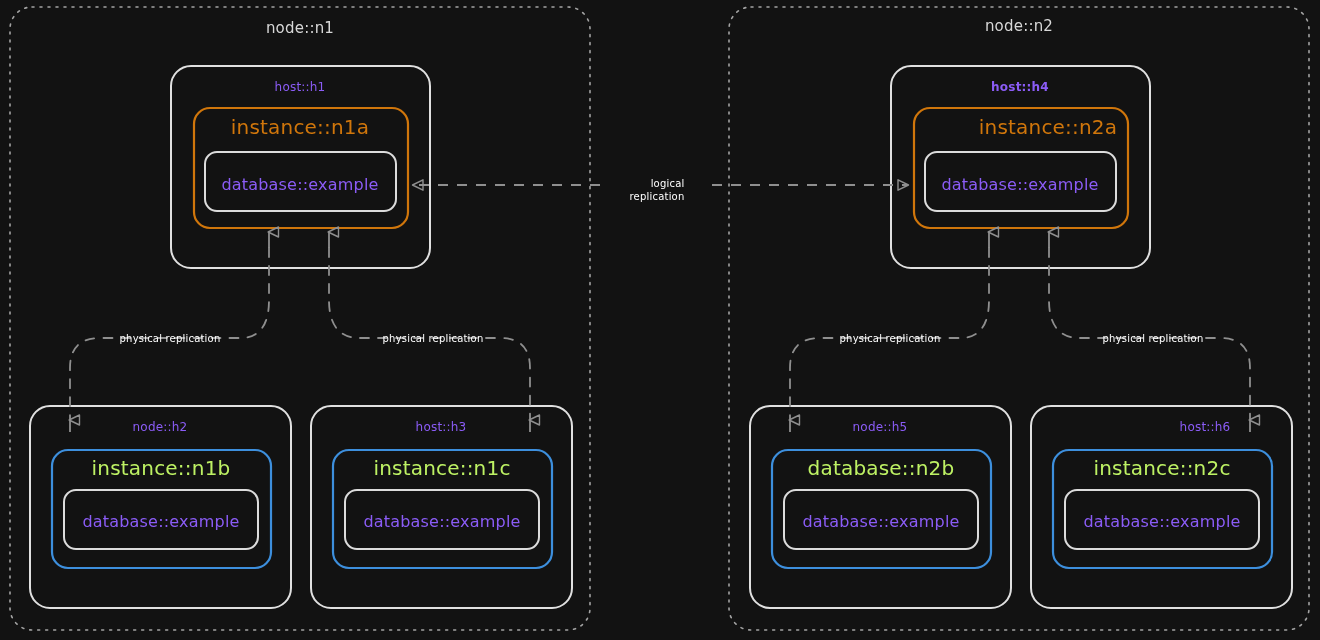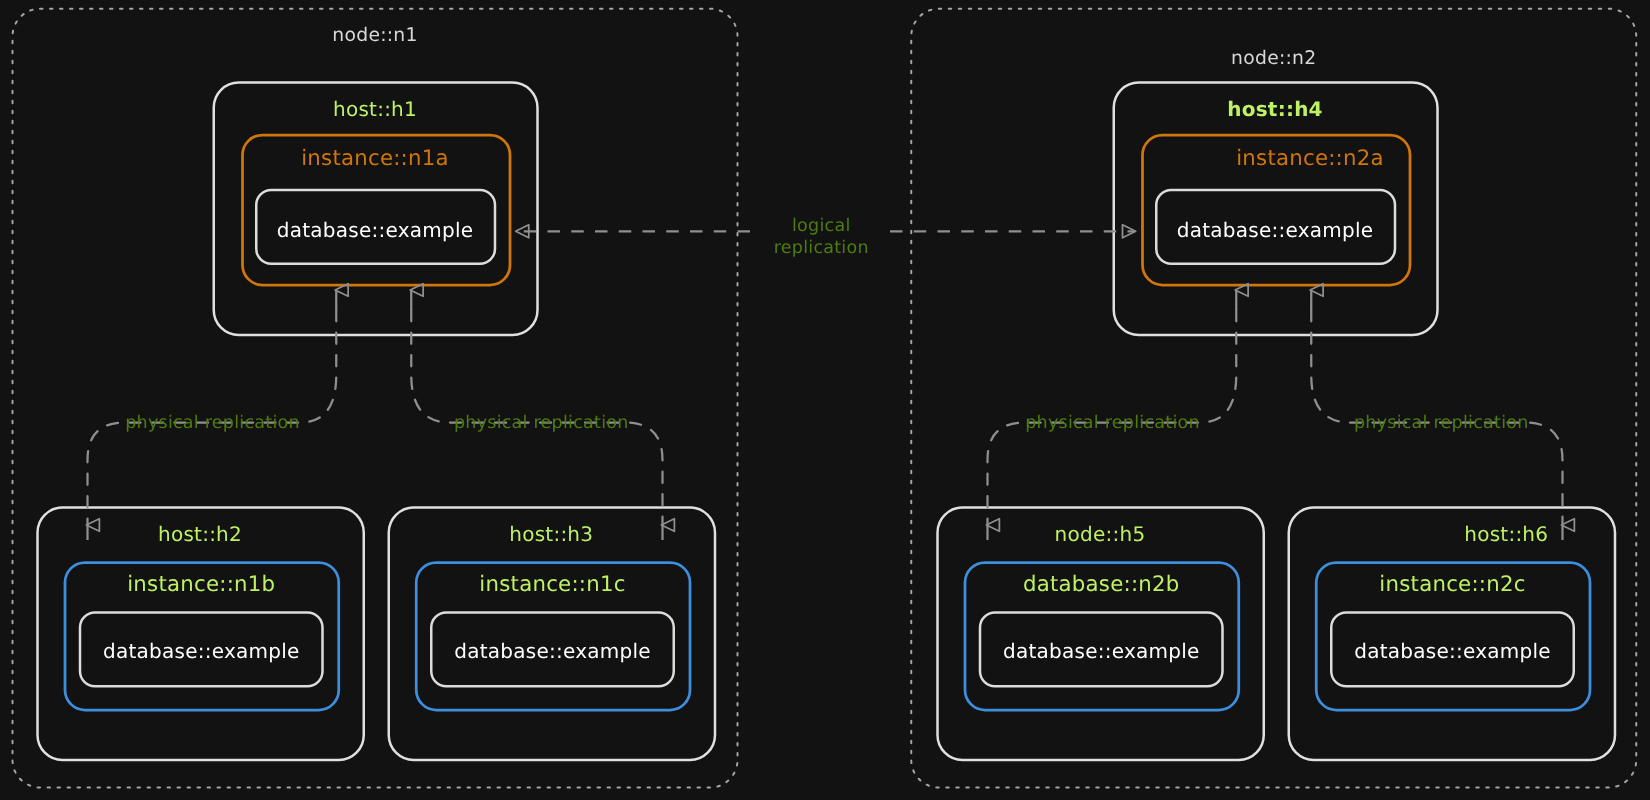--- a/index.html
+++ b/index.html
@@ -3,26 +3,26 @@
 <meta charset="utf-8">
 <style>
   html,body{margin:0;padding:0;background:#121212;}
   body{width:1320px;height:640px;overflow:hidden;
        font-family:"DejaVu Sans","Liberation Sans",sans-serif;}
   #stage{position:relative;width:1320px;height:498px;background:#121212;}
   svg#diagram{position:absolute;inset:0;width:1320px;height:640px;}
   .lbl{position:absolute;white-space:nowrap;font-family:"DejaVu Sans","Liberation Sans",sans-serif;
        transform:translate(-50%,-50%);pointer-events:none;letter-spacing:.2px;}
   .node-label{font-size:15px;color:#d8d8d8;}
-  .host-label{font-size:16px;color:#bef264;}
-  .inst-label{font-size:17px;}
+  .host-label{font-size:12px;color:#8b5cf6;}
+  .inst-label{font-size:20px;}
   .inst-orange{color:#d0760b;}
   .inst-blue{color:#bef264;}
-  .db-label{font-size:16px;color:#ffffff;}
-  .edge-label{font-size:14px;color:#4d7c0f;line-height:1.25;text-align:center;}
+  .db-label{font-size:16px;color:#8b5cf6;}
+  .edge-label{font-size:10px;color:#ffffff;line-height:1.25;text-align:right;}
   .edge-label.two-line{transform:translate(-50%,-50%);}
 </style>
 </head>
 <body>
 
 <div id="stage">
 
   <svg id="diagram" viewBox="0 0 1320 640">
     <defs>
       <marker id="ohead-up" markerWidth="14" markerHeight="14" refX="7" refY="2.5" orient="auto-start-reverse" markerUnits="userSpaceOnUse">
@@ -83,27 +83,27 @@
       <path d="M790 420 V 432" fill="none" stroke="#8f8f8f" stroke-width="1.8" marker-end="url(#ohead-up)" transform="rotate(180 790 426)"></path>
     </g>
     <g>
       <path d="M1049 248 V 300 Q 1049 338 1080 338 H 1220 Q 1250 338 1250 368 V 420" fill="none" stroke="#8f8f8f" stroke-width="1.8" stroke-dasharray="9 9" stroke-linecap="round"></path>
       <path d="M1049 248 V 232" fill="none" stroke="#8f8f8f" stroke-width="1.8" marker-end="url(#ohead-up)"></path>
       <path d="M1250 420 V 432" fill="none" stroke="#8f8f8f" stroke-width="1.8" marker-end="url(#ohead-up)" transform="rotate(180 1250 426)"></path>
     </g>
   </svg>
 
   <div class="lbl node-label" style="left:300px;top:28px;">node::n1</div>
-  <div class="lbl node-label" style="left:1019px;top:26px;margin-top:20px;">node::n2</div>
+  <div class="lbl node-label" style="left:1019px;top:26px;">node::n2</div>
 
   <div class="lbl host-label" style="left:300px;top:87px;">host::h1</div>
   <div class="lbl inst-label inst-orange" style="left:300px;top:127px;">instance::n1a</div>
   <div class="lbl db-label" style="left:300px;top:184px;">database::example</div>
 
-  <div class="lbl host-label" style="left:160px;top:427px;">host::h2</div>
+  <div class="lbl host-label" style="left:160px;top:427px;">node::h2</div>
   <div class="lbl inst-label inst-blue" style="left:161px;top:468px;">instance::n1b</div>
   <div class="lbl db-label" style="left:161px;top:521px;">database::example</div>
 
   <div class="lbl host-label" style="left:441px;top:427px;">host::h3</div>
   <div class="lbl inst-label inst-blue" style="left:442px;top:468px;">instance::n1c</div>
   <div class="lbl db-label" style="left:442px;top:521px;">database::example</div>
 
   <div class="lbl host-label" style="left:1020px;top:87px;font-weight:bold;">host::h4</div>
   <div class="lbl inst-label inst-orange" style="left:1020px;top:127px;margin-left:28px;">instance::n2a</div>
   <div class="lbl db-label" style="left:1020px;top:184px;">database::example</div>

